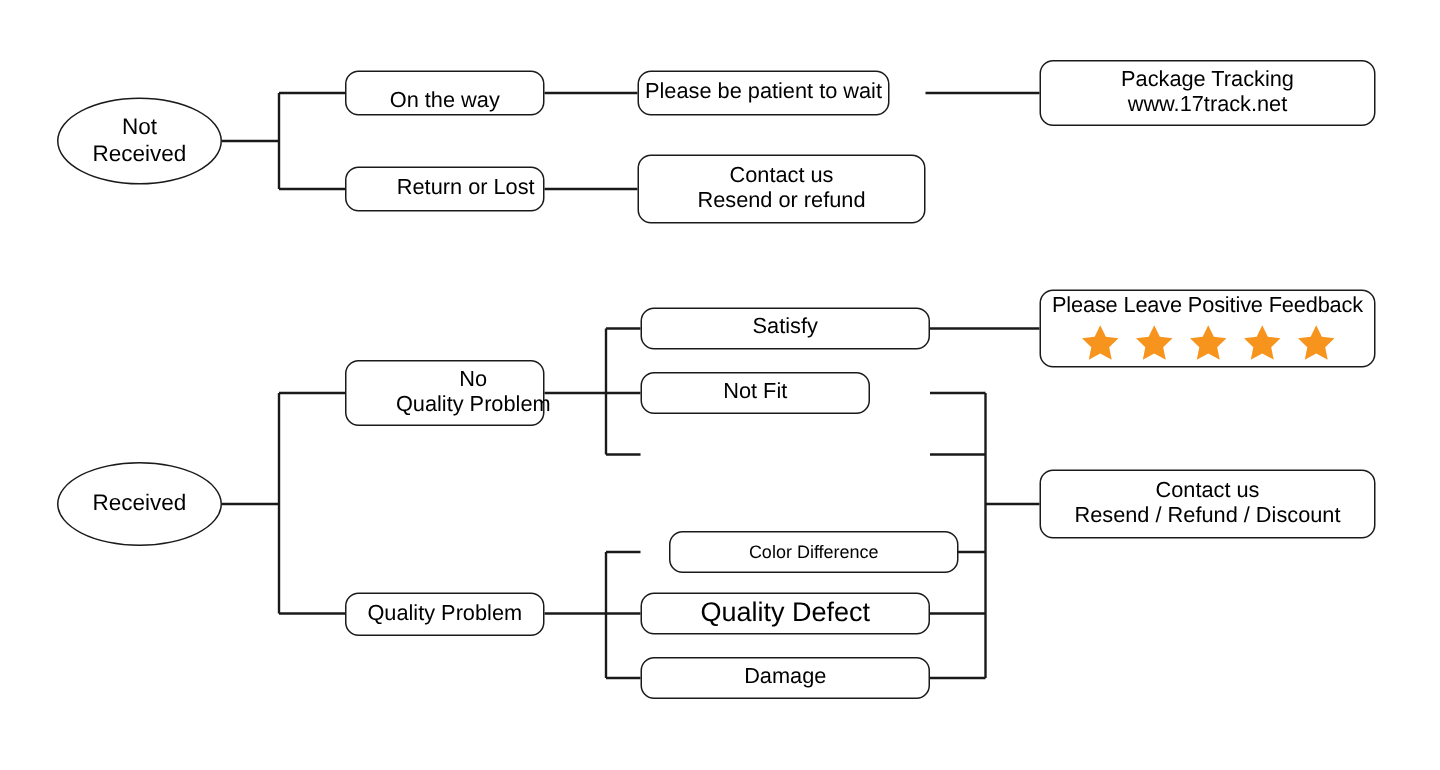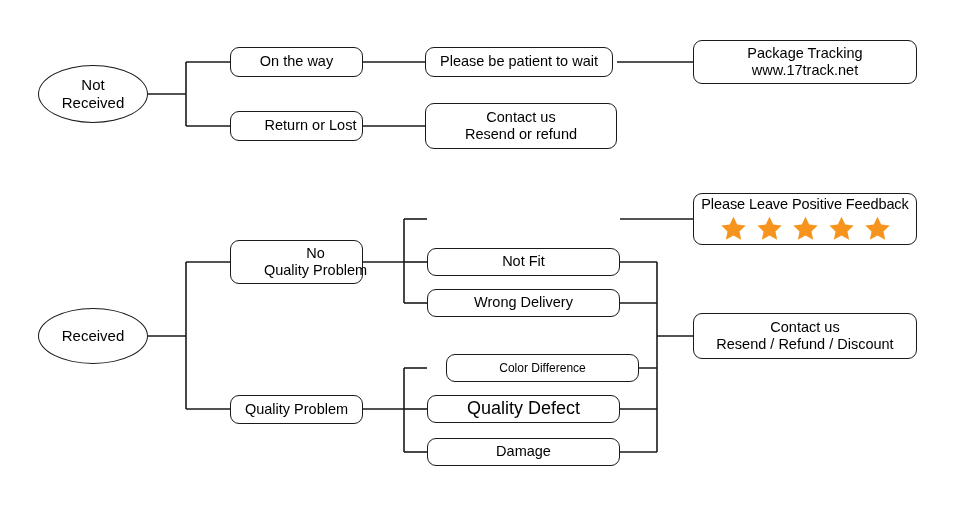--- a/index.html
+++ b/index.html
@@ -128,25 +128,25 @@
     <line x1="657" y1="262" x2="657" y2="452"></line>
 
     <line x1="657" y1="336" x2="693" y2="336"></line>
   </svg>
 
   <div class="node ellipse" style="left:38px; top:65px; width:110px; height:58px; font-size:15px;">
     <span class="line">Not</span>
     <span class="line">Received</span>
   </div>
 
-  <div class="node rounded" style="left:230px; top:47px; width:133px; height:30px; font-size:14.5px;">
+  <div class="node rounded" style="left:230px; top:47px; width:133px; height:30px; font-size:14.5px;justify-content:flex-end;">
     <span class="line">On the way</span>
   </div>
 
-  <div class="node rounded" style="left:425px; top:47px; width:188px; height:30px; font-size:14.5px;">
+  <div class="node rounded" style="left:425px; top:47px; width:168px; height:30px; font-size:14.5px;">
     <span class="line">Please be patient to wait</span>
   </div>
 
   <div class="node rounded" style="left:693px; top:40px; width:224px; height:44px; font-size:14.5px;">
     <span class="line">Package Tracking</span>
     <span class="line">www.17track.net</span>
   </div>
 
   <div class="node rounded" style="left:230px; top:111px; width:133px; height:30px; font-size:14.5px;padding-left:28px;">
     <span class="line">Return or Lost</span>
@@ -163,28 +163,28 @@
 
   <div class="node rounded" style="left:230px; top:240px; width:133px; height:44px; font-size:14.5px;padding-left:38px;">
     <span class="line">No</span>
     <span class="line">Quality Problem</span>
   </div>
 
   <div class="node rounded" style="left:230px; top:395px; width:133px; height:29px; font-size:14.5px;">
     <span class="line">Quality Problem</span>
   </div>
 
-
-  <div class="node rounded" style="left:427px; top:248px; width:193px; height:28px; font-size:14.5px;">
+  <div class="node rounded" style="left:427px; top:205px; width:193px; height:28px; font-size:14.5px;">
+    <span class="line">Satisfy</span>
+  </div>
+
+  <div class="node rounded" style="left:427px; top:248px; width:153px; height:28px; font-size:14.5px;">
     <span class="line">Not Fit</span>
   </div>
 
-  <div class="node rounded" style="left:427px; top:289px; width:193px; height:28px; font-size:14.5px;">
-    <span class="line">Wrong Delivery</span>
-  </div>
 
   <div class="node rounded" style="left:446px; top:354px; width:193px; height:28px; font-size:12px;">
     <span class="line">Color Difference</span>
   </div>
 
   <div class="node rounded" style="left:427px; top:395px; width:193px; height:28px; font-size:18px;">
     <span class="line">Quality Defect</span>
   </div>
 
   <div class="node rounded" style="left:693px; top:193px; width:224px; height:52px;">

